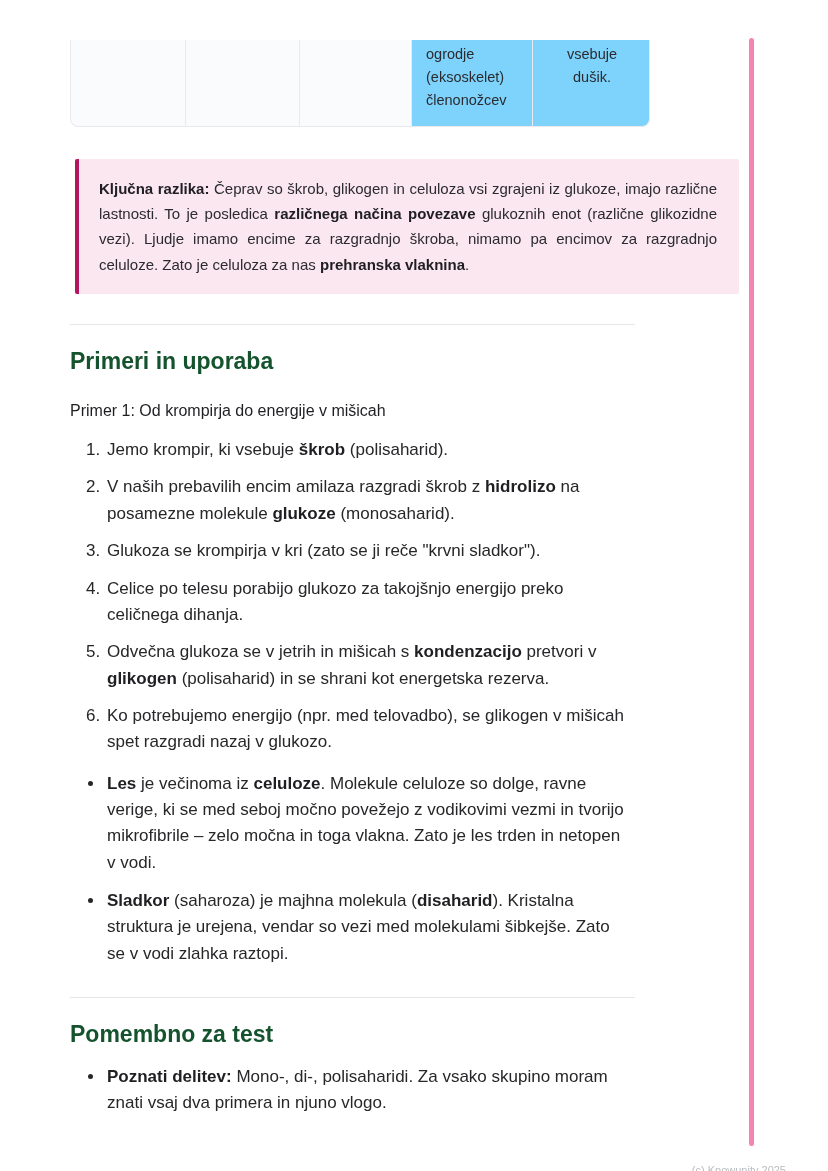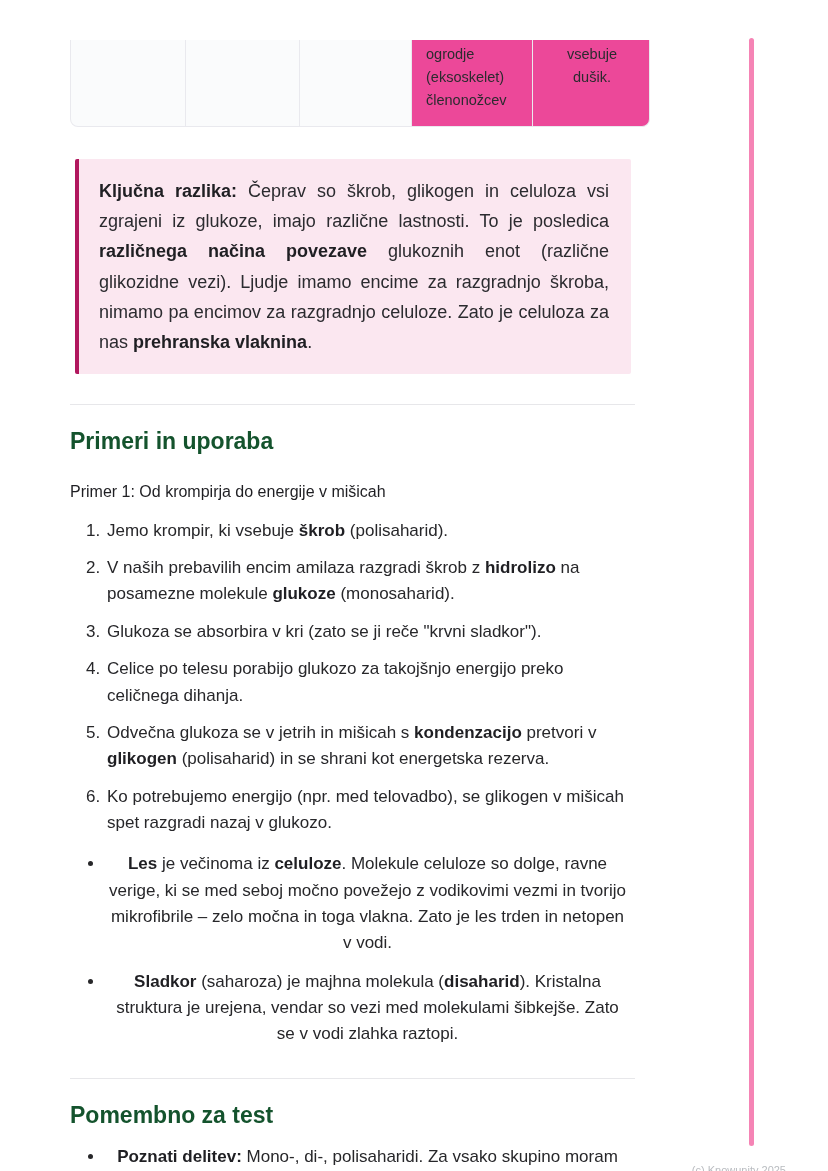--- a/index.html
+++ b/index.html
@@ -26,36 +26,36 @@
     table-layout: fixed;
     font-size: 14.5px;
   }
   table.data-table td {
     border-right: 1px solid #e9e9ee;
     border-bottom: 1px solid #e9e9ee;
     vertical-align: top;
     padding: 3px 12px 10px 14px;
     line-height: 1.58;
     height: 87px;
-    background: #ec4899;
+    background: #7dd3fc;
     color: #2b2b2f;
   }
   table.data-table td:first-child { border-left: 1px solid #e9e9ee; border-bottom-left-radius: 8px; }
   table.data-table td:last-child { border-bottom-right-radius: 8px; text-align: center; }
   table.data-table td.muted { background: #fafbfc; }
 
   
   .callout {
     margin: 32px 0 0 5px;
-    width: 556px;
+    width: 664px;
     background: #fbe7f0;
     border-left: 4px solid #b1175e;
     border-radius: 2px;
     padding: 17px 22px 17px 20px;
-    font-size: 18px;
+    font-size: 15px;
     line-height: 1.68;
     text-align: justify;
     color: #2b2b2f;
   }
   .callout strong, li strong { font-weight: 700; color: #1f1f23; }
 
   hr.divider {
     border: none;
     height: 1px;
     background: #e7e7ea;
@@ -78,21 +78,21 @@
     color: #1f1f23;
   }
 
   ol.steps, ul.bullets {
     margin: 15px 8px 0 0;
     padding: 0 0 0 35px;
     font-size: 17px;
     line-height: 1.55;
   }
   ol.steps li { margin-bottom: 11px; padding-left: 2px; }
-  ul.bullets li { margin-bottom: 12px; padding-left: 2px; text-align: center; }
+  ul.bullets li { margin-bottom: 12px; padding-left: 2px; }
   ul.bullets { list-style: disc; }
 
   .edge-stripe {
     position: absolute;
     left: 749px; top: 38px;
     width: 5px; height: 1108px;
     background: #f584b5;
     border-radius: 3px;
     z-index: 1;
   }
@@ -133,21 +133,21 @@
 
   <hr class="divider">
 
   <h2 class="pink">Primeri in uporaba</h2>
 
   <h3 class="sub">Primer 1: Od krompirja do energije v mišicah</h3>
 
   <ol class="steps">
     <li><span>Jemo krompir, ki vsebuje </span><strong>škrob</strong><span> (polisaharid).</span></li>
     <li><span>V naših prebavilih encim amilaza razgradi škrob z </span><strong>hidrolizo</strong><span> na posamezne molekule </span><strong>glukoze</strong><span> (monosaharid).</span></li>
-    <li><span>Glukoza se absorbira v kri (zato se ji reče "krvni sladkor").</span></li>
+    <li><span>Glukoza se krompirja v kri (zato se ji reče "krvni sladkor").</span></li>
     <li><span>Celice po telesu porabijo glukozo za takojšnjo energijo preko celičnega dihanja.</span></li>
     <li><span>Odvečna glukoza se v jetrih in mišicah s </span><strong>kondenzacijo</strong><span> pretvori v </span><strong>glikogen</strong><span> (polisaharid) in se shrani kot energetska rezerva.</span></li>
     <li><span>Ko potrebujemo energijo (npr. med telovadbo), se glikogen v mišicah spet razgradi nazaj v glukozo.</span></li>
   </ol>
 
 
   <ul class="bullets">
     <li><strong>Les</strong><span> je večinoma iz </span><strong>celuloze</strong><span>. Molekule celuloze so dolge, ravne verige, ki se med seboj močno povežejo z vodikovimi vezmi in tvorijo mikrofibrile – zelo močna in toga vlakna. Zato je les trden in netopen v vodi.</span></li>
     <li><strong>Sladkor</strong><span> (saharoza) je majhna molekula (</span><strong>disaharid</strong><span>). Kristalna struktura je urejena, vendar so vezi med molekulami šibkejše. Zato se v vodi zlahka raztopi.</span></li>
   </ul>

